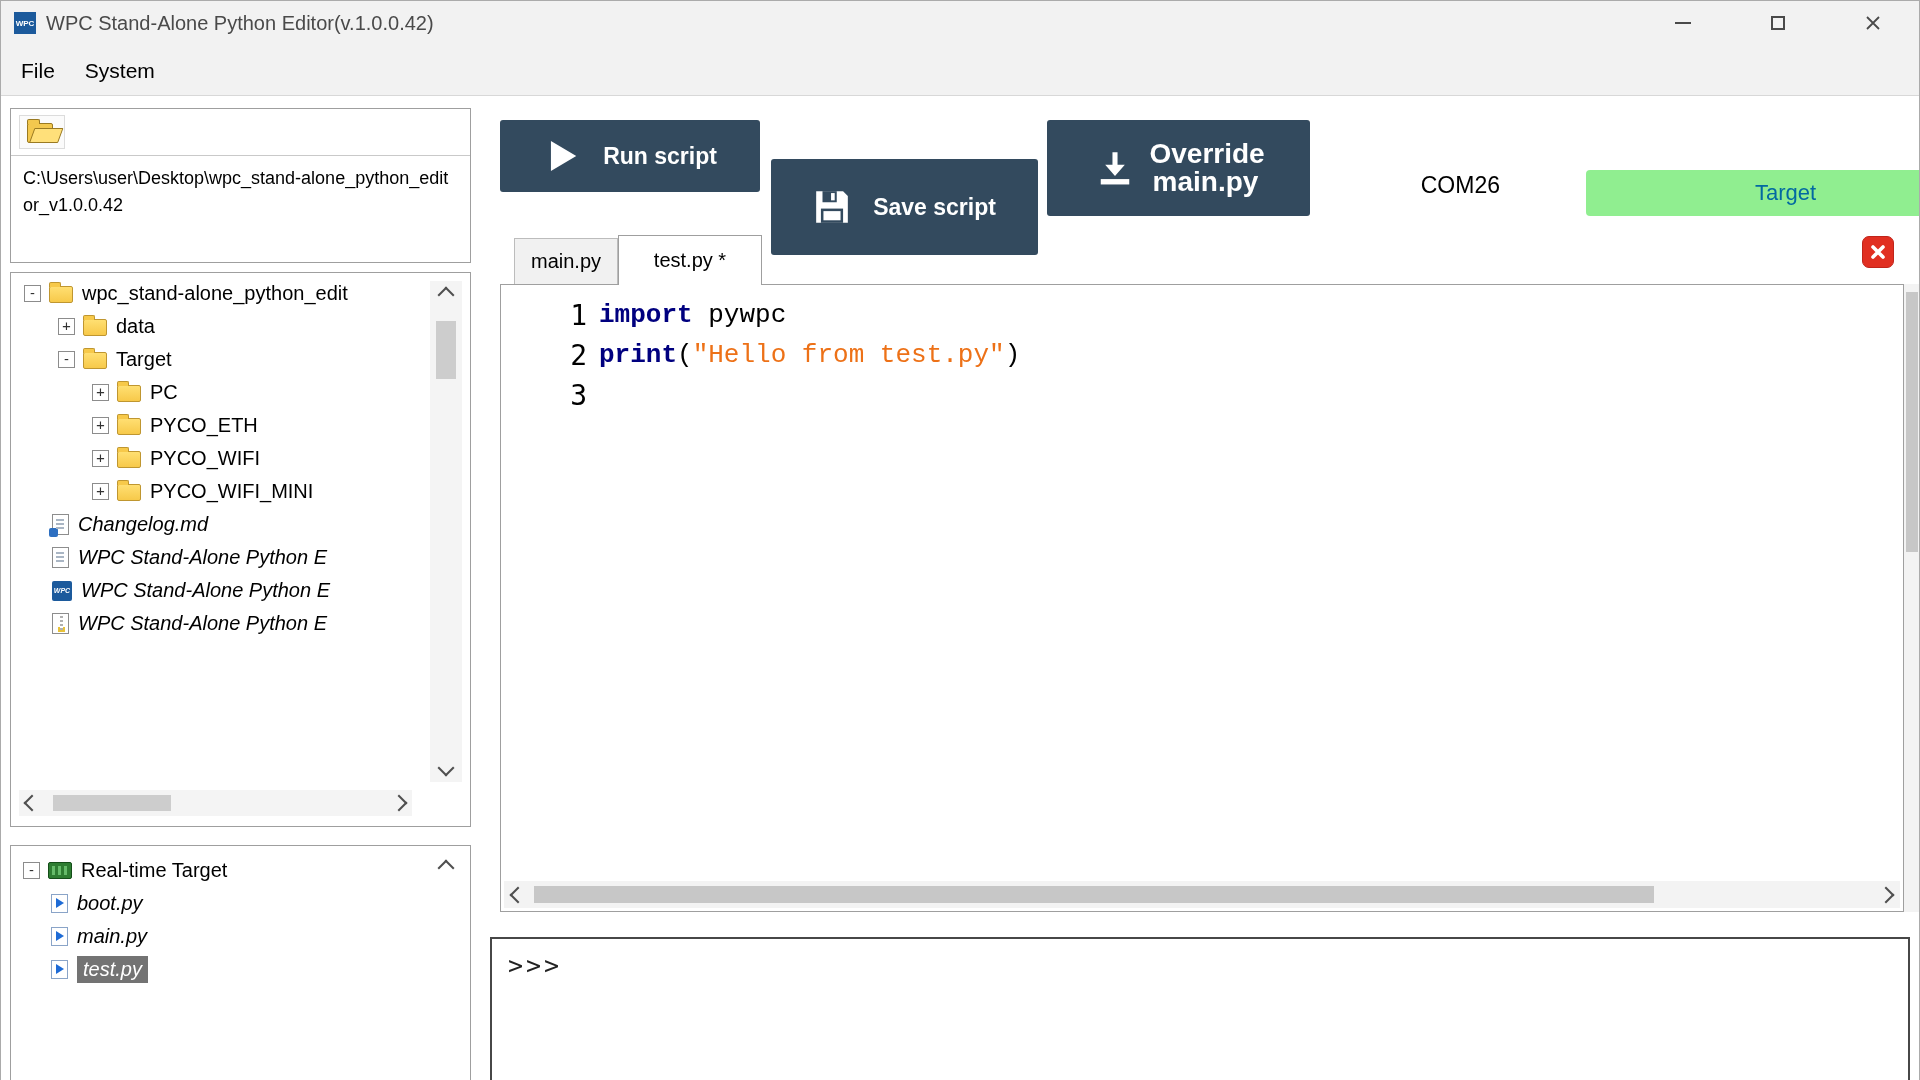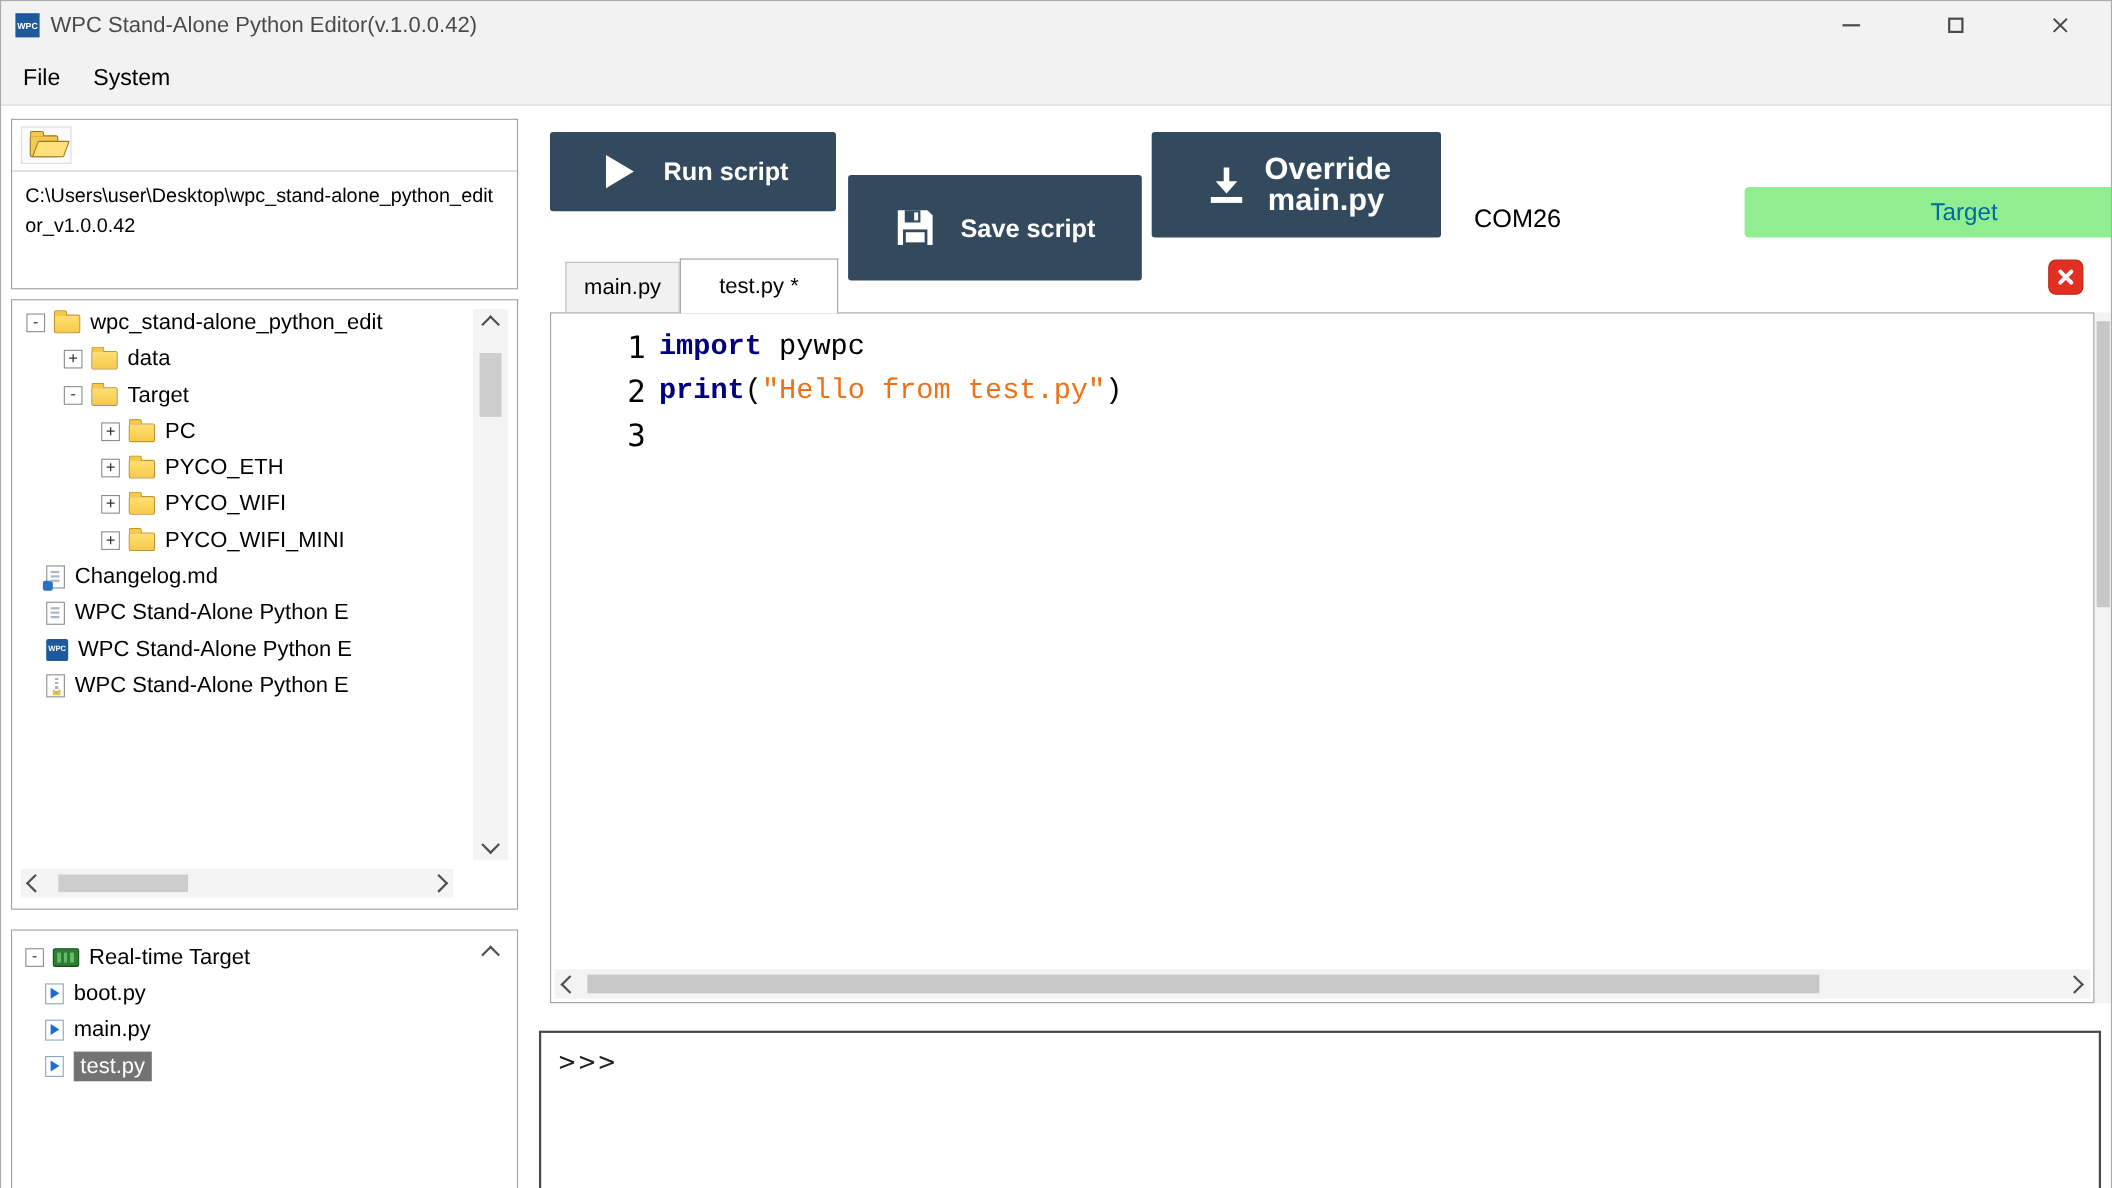--- a/index.html
+++ b/index.html
@@ -43,21 +43,21 @@
   .icon-open .front{left:3px;bottom:1px;width:27px;height:13px;background:#ffe07a;border:1px solid #9a7a22;
     transform:skewX(-20deg);transform-origin:left bottom;border-radius:1px;}
   .sep{position:absolute;left:0;right:0;top:46px;border-top:1px solid #c9c9c9;}
   .path-text{position:absolute;left:0;right:0;top:47px;padding:9px 12px 0 12px;font-size:18px;line-height:27px;
     word-break:break-all;}
 
   
   .explorer-tree{left:10px;top:272px;width:461px;height:555px;}
   .tree-view{position:absolute;top:4px;left:1px;right:48px;bottom:36px;overflow:hidden;}
   .tree-row{height:33px;display:flex;align-items:center;white-space:nowrap;cursor:default;}
-  .lvl0{padding-left:12px;} .lvl1{padding-left:46px;} .lvl2{padding-left:80px;} .file1{padding-left:30px;}
+  .lvl0{padding-left:12px;} .lvl1{padding-left:46px;} .lvl2{padding-left:80px;} .file1{padding-left:40px;font-style:italic;}
   .expand{width:17px;height:17px;border:1px solid #8c8c8c;background:#fff;font-size:14px;line-height:14px;
     text-align:center;color:#333;box-sizing:border-box;margin-right:8px;flex:none;
     font-family:"DejaVu Sans Mono",monospace;}
   .tree-row .label{font-size:20px;}
   .label.sel{background:#737373;color:#fff;padding:2px 6px;}
 
   .icon-folder{position:relative;width:22px;height:15px;background:linear-gradient(#ffdf72,#f7c94a);
     border:1px solid #bf9630;border-radius:2px;margin-right:9px;flex:none;margin-top:2px;}
   .icon-folder::before{content:"";position:absolute;top:-5px;left:-1px;width:10px;height:4px;background:#f7c94a;
     border:1px solid #bf9630;border-bottom:none;border-radius:2px 2px 0 0;}
@@ -100,22 +100,22 @@
 
   
   .tool-btn{position:absolute;background:#334a5e;border:none;color:#fff;display:flex;align-items:center;
     justify-content:center;gap:22px;border-radius:3px;cursor:pointer;}
   .btn-run{left:500px;top:120px;width:260px;height:72px;}
   .btn-save{left:771px;top:120px;width:267px;height:96px;margin-top:39px;}
   .btn-override{left:1047px;top:120px;width:263px;height:96px;gap:16px;}
   .tool-label{font-size:23px;font-weight:bold;font-family:"Liberation Sans",sans-serif;}
   .btn-override .tool-label{width:112px;text-align:center;font-size:28px;line-height:28px;}
   .tool-svg{width:38px;height:38px;flex:none;}
-  .com-label{position:absolute;left:1340px;top:175px;width:160px;height:46px;line-height:46px;
-    text-align:left;font-size:23px;}
+  .com-label{position:absolute;left:1340px;top:162px;width:160px;height:46px;line-height:46px;
+    text-align:right;font-size:23px;}
   .target-btn{position:absolute;left:1586px;top:170px;width:399px;height:46px;background:#90ee90;
     border:none;border-radius:4px;font-size:22px;color:#0369a1;display:flex;align-items:center;
     justify-content:center;cursor:pointer;font-family:"Liberation Sans",sans-serif;}
 
   
   .tab{position:absolute;display:flex;align-items:center;justify-content:center;font-size:20px;
     box-sizing:border-box;cursor:pointer;}
   .tab-inactive{left:514px;top:238px;width:104px;height:46px;background:#f1f1f1;
     border:1px solid #bcbcbc;border-bottom:none;}
   .tab-active{left:618px;top:235px;width:144px;height:50px;background:#fff;

